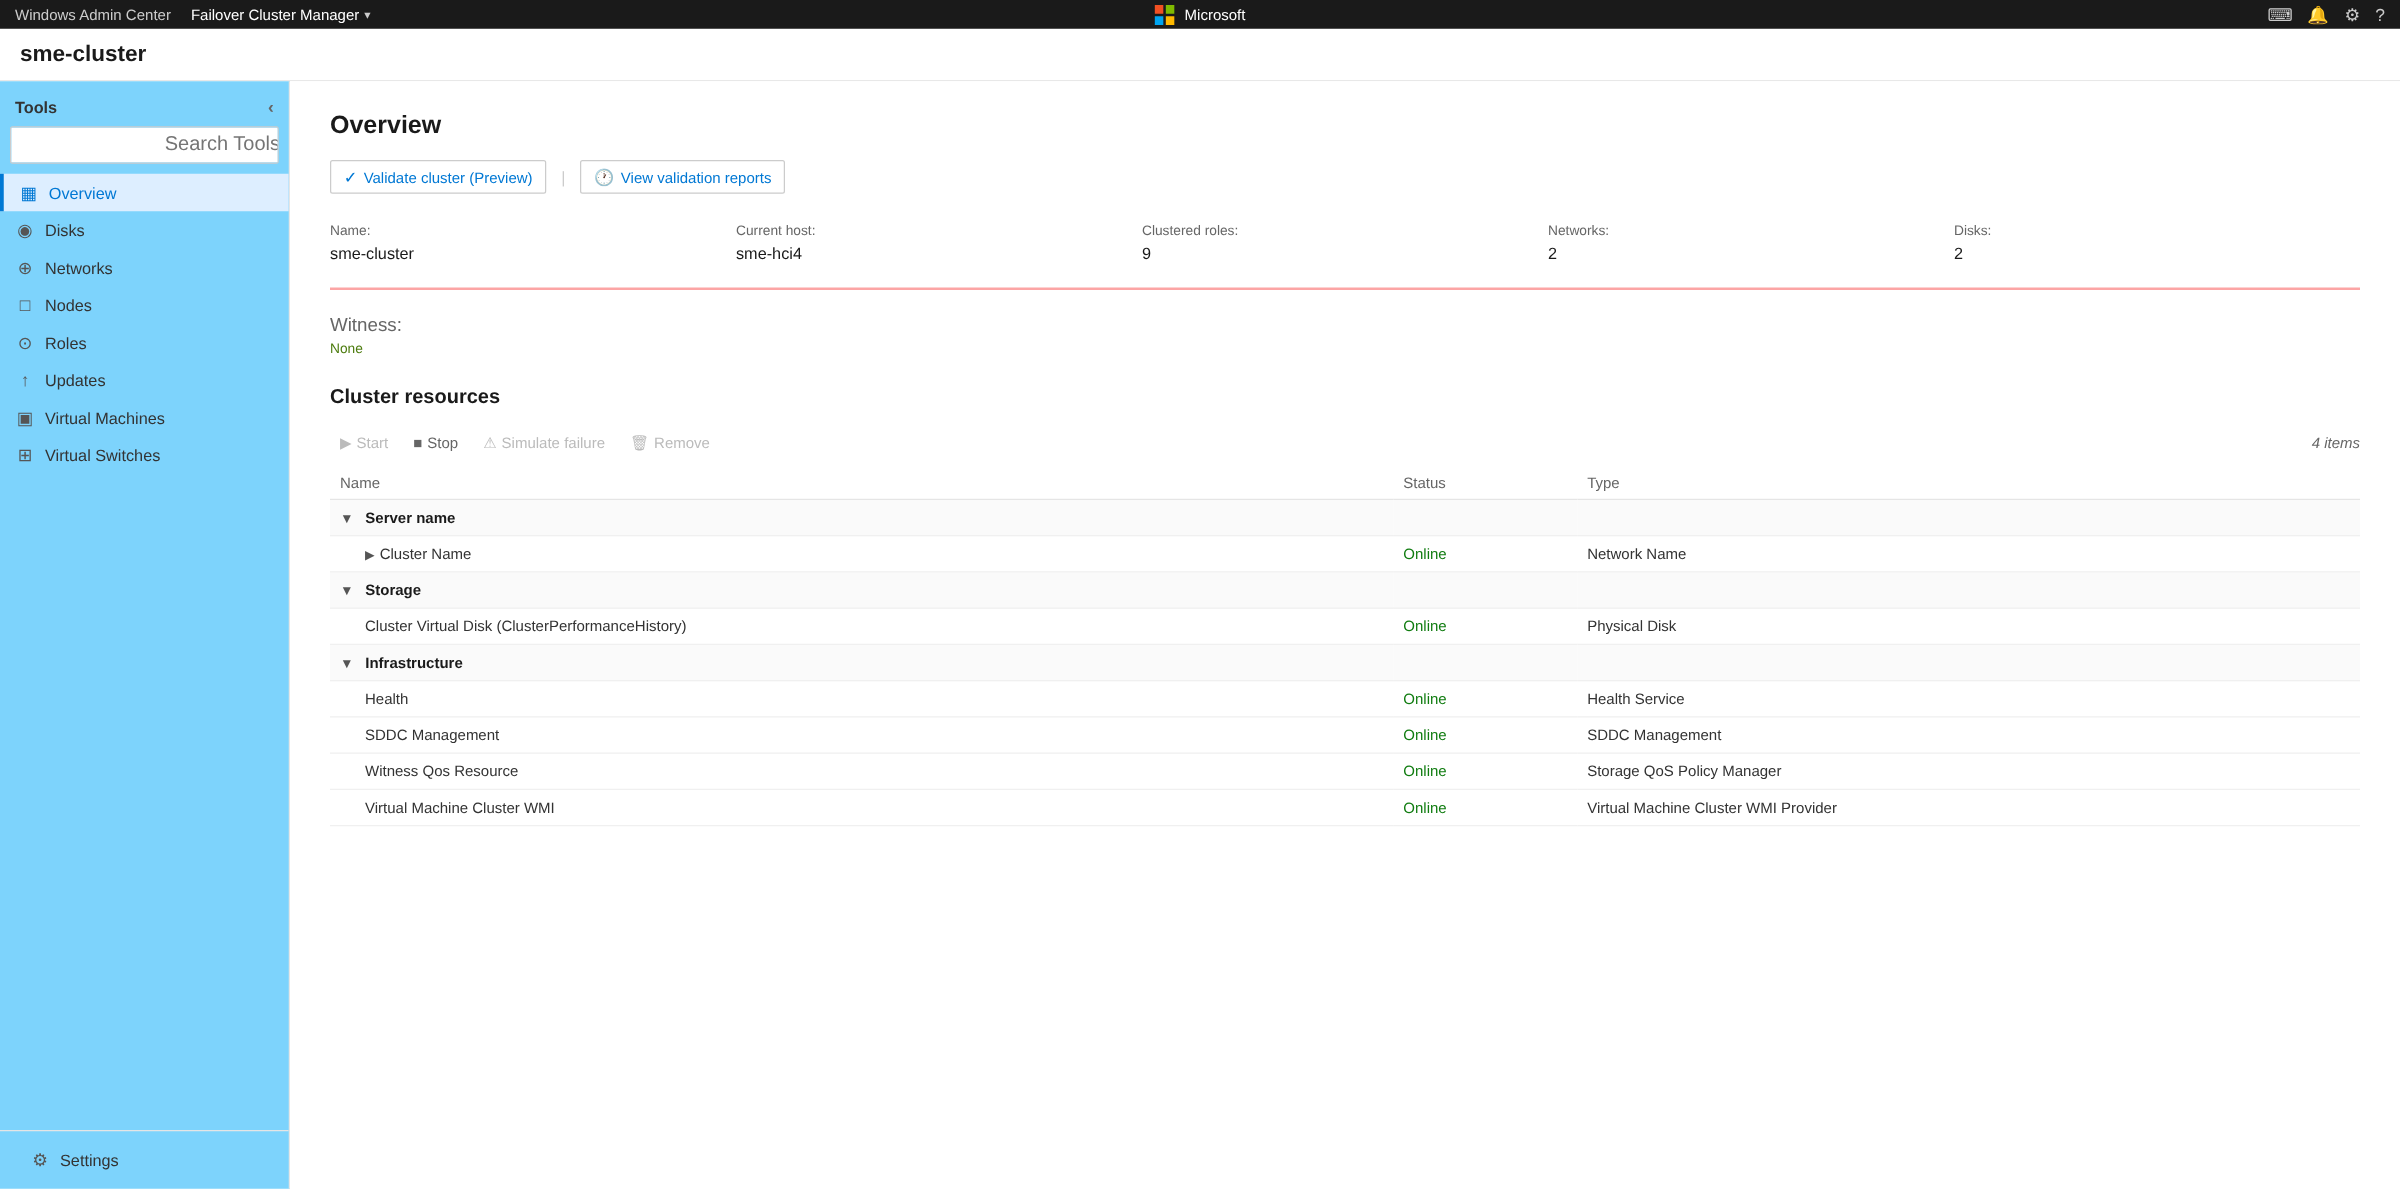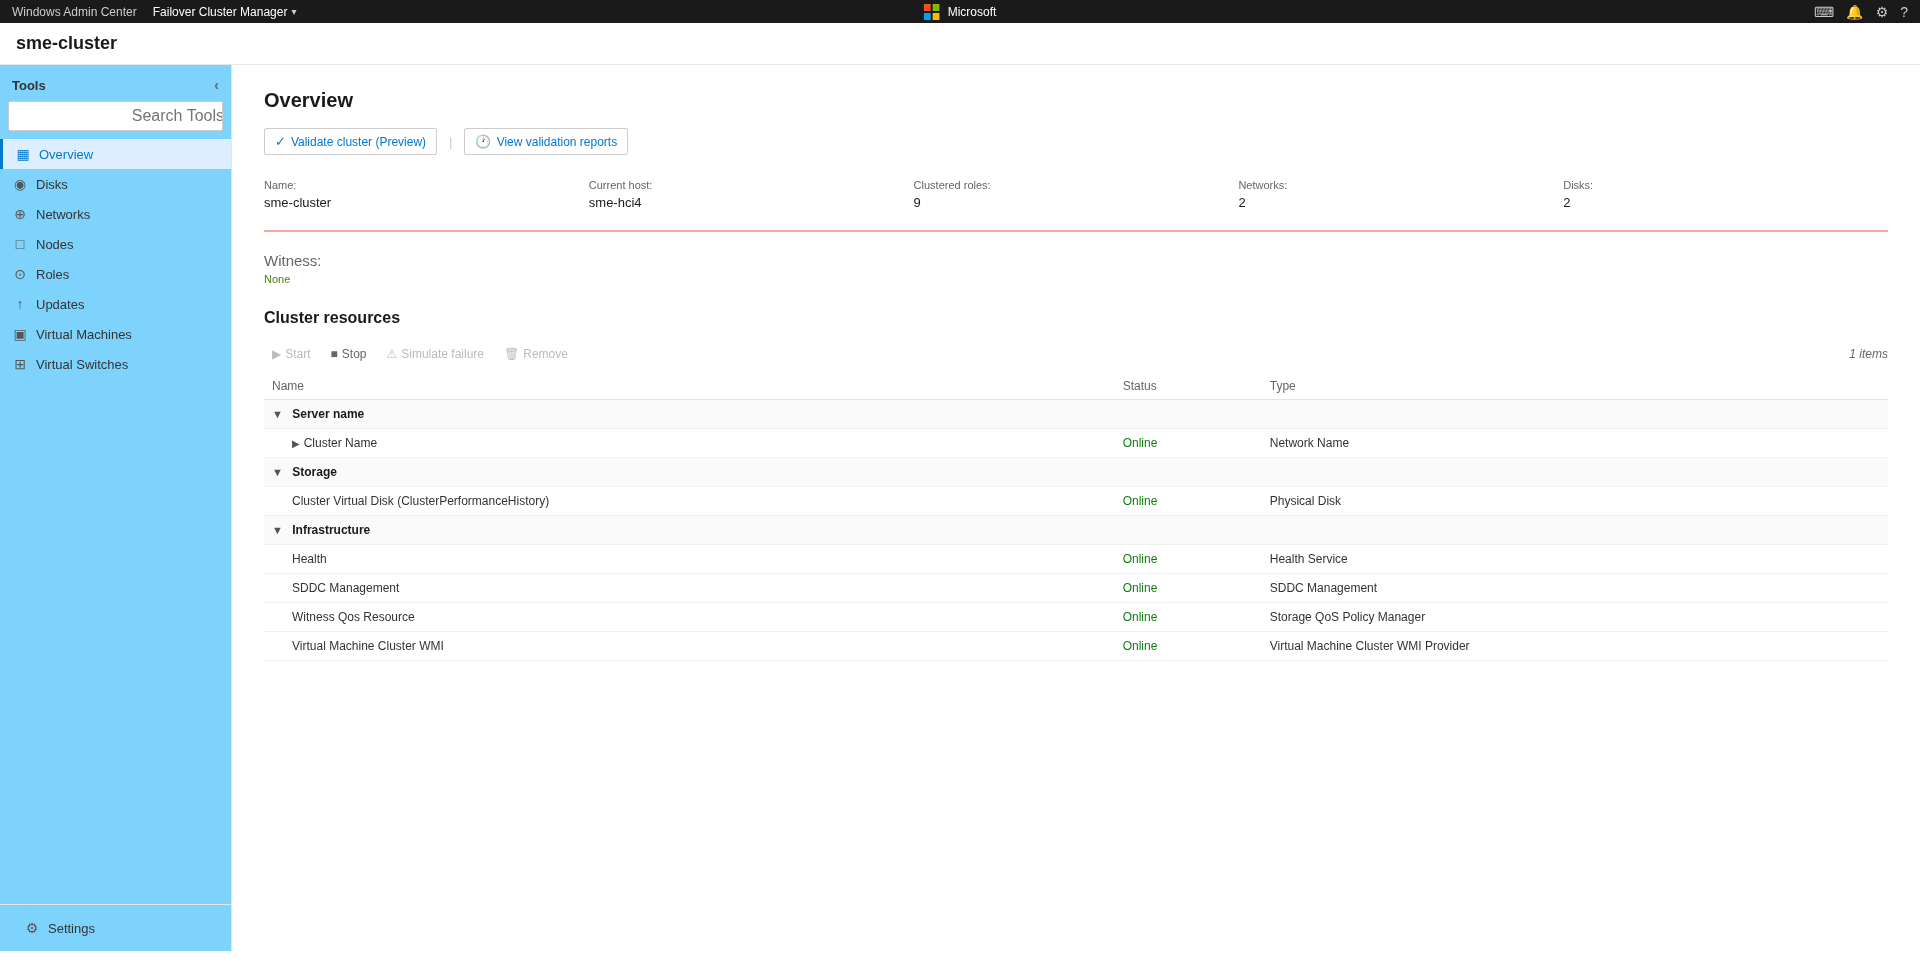--- a/index.html
+++ b/index.html
@@ -374,21 +374,21 @@
           <span>Stop</span>
         </button>
         <button class="res-btn disabled">
           <span>⚠</span>
           <span>Simulate failure</span>
         </button>
         <button class="res-btn disabled">
           <span>🗑</span>
           <span>Remove</span>
         </button>
-        <span class="items-count">1 items</span>
+        <span class="items-count">4 items</span>
       </div>
 
       <table class="cluster-table">
         <thead>
           <tr>
             <th>Name</th>
             <th>Status</th>
             <th>Type</th>
           </tr>
         </thead>

